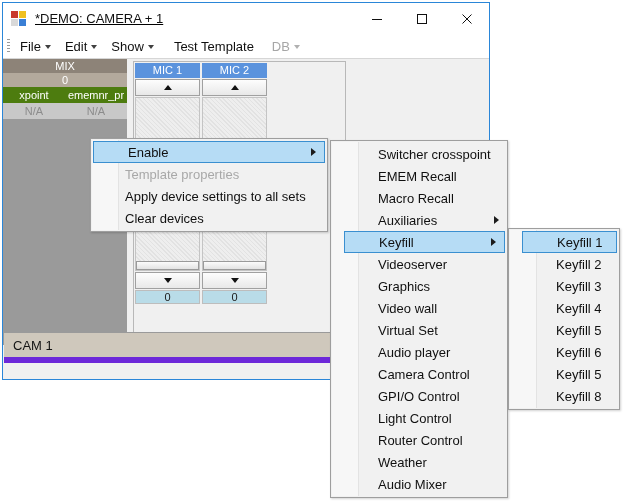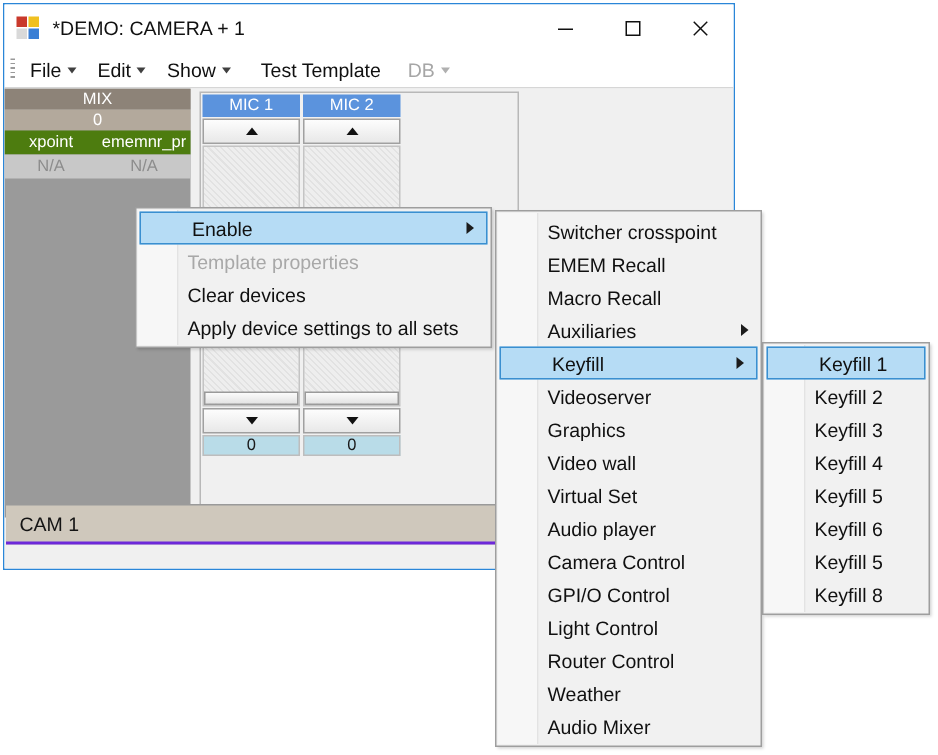--- a/index.html
+++ b/index.html
@@ -26,20 +26,21 @@
     background: #ffffff;
     border: 1px solid #2a86d8;
     box-sizing: border-box;
   }
   .titlebar {
     position: relative;
     height: 31px;
     background: #ffffff;
     display: flex;
     align-items: center;
+    text-decoration: underline;
   }
   .app-icon {
     position: relative;
     width: 16px;
     height: 16px;
     margin-left: 8px;
     flex: 0 0 auto;
   }
   .app-icon .q {
     position: absolute;
@@ -250,21 +251,21 @@
   }
 
   
   .statusbar {
     position: absolute;
     left: 1px; right: 1px;
     bottom: 16px;
     height: 24px;
     background: #cfc8bc;
     border-top: 1px solid #9a9a9a;
-    border-bottom: 2px solid #6d28d9;
+    border-bottom: 6px solid #6d28d9;
     display: flex;
     align-items: center;
   }
   .statusbar span {
     margin-left: 9px;
     font-size: 13px;
     color: #141414;
   }
 
   
@@ -311,21 +312,21 @@
     width: 0; height: 0;
     border-top: 4px solid transparent;
     border-bottom: 4px solid transparent;
     border-left: 5px solid #1c1c1c;
   }
 
   #menu1 { left: 90px; top: 138px; width: 238px; }
   #menu2 { left: 330px; top: 140px; width: 178px; }
   #menu3 { left: 508px; top: 228px; width: 112px; }
 
-  #menu2 .ctxrow, #menu3 .ctxrow { height: 22px; }
+  #menu2 .ctxrow, #menu3 .ctxrow { height: 22px; margin-left: 13px; }
 </style>
 </head>
 <body>
 
 <div id="root">
 
   <div class="window">
 
     <div class="titlebar">
       <div class="app-icon">
@@ -439,24 +440,24 @@
   <div class="ctxmenu" id="menu1">
     <div class="gutter"></div>
     <div class="ctxrow selected">
       <span>Enable</span>
       <span class="sub-arrow"></span>
     </div>
     <div class="ctxrow disabled">
       <span>Template properties</span>
     </div>
     <div class="ctxrow">
+      <span>Apply device settings to all sets</span>
+    </div>
+    <div class="ctxrow">
       <span>Clear devices</span>
-    </div>
-    <div class="ctxrow">
-      <span>Apply device settings to all sets</span>
     </div>
   </div>
 
   <div class="ctxmenu" id="menu2">
     <div class="gutter"></div>
     <div class="ctxrow">
       <span>Switcher crosspoint</span>
     </div>
     <div class="ctxrow">
       <span>EMEM Recall</span>

